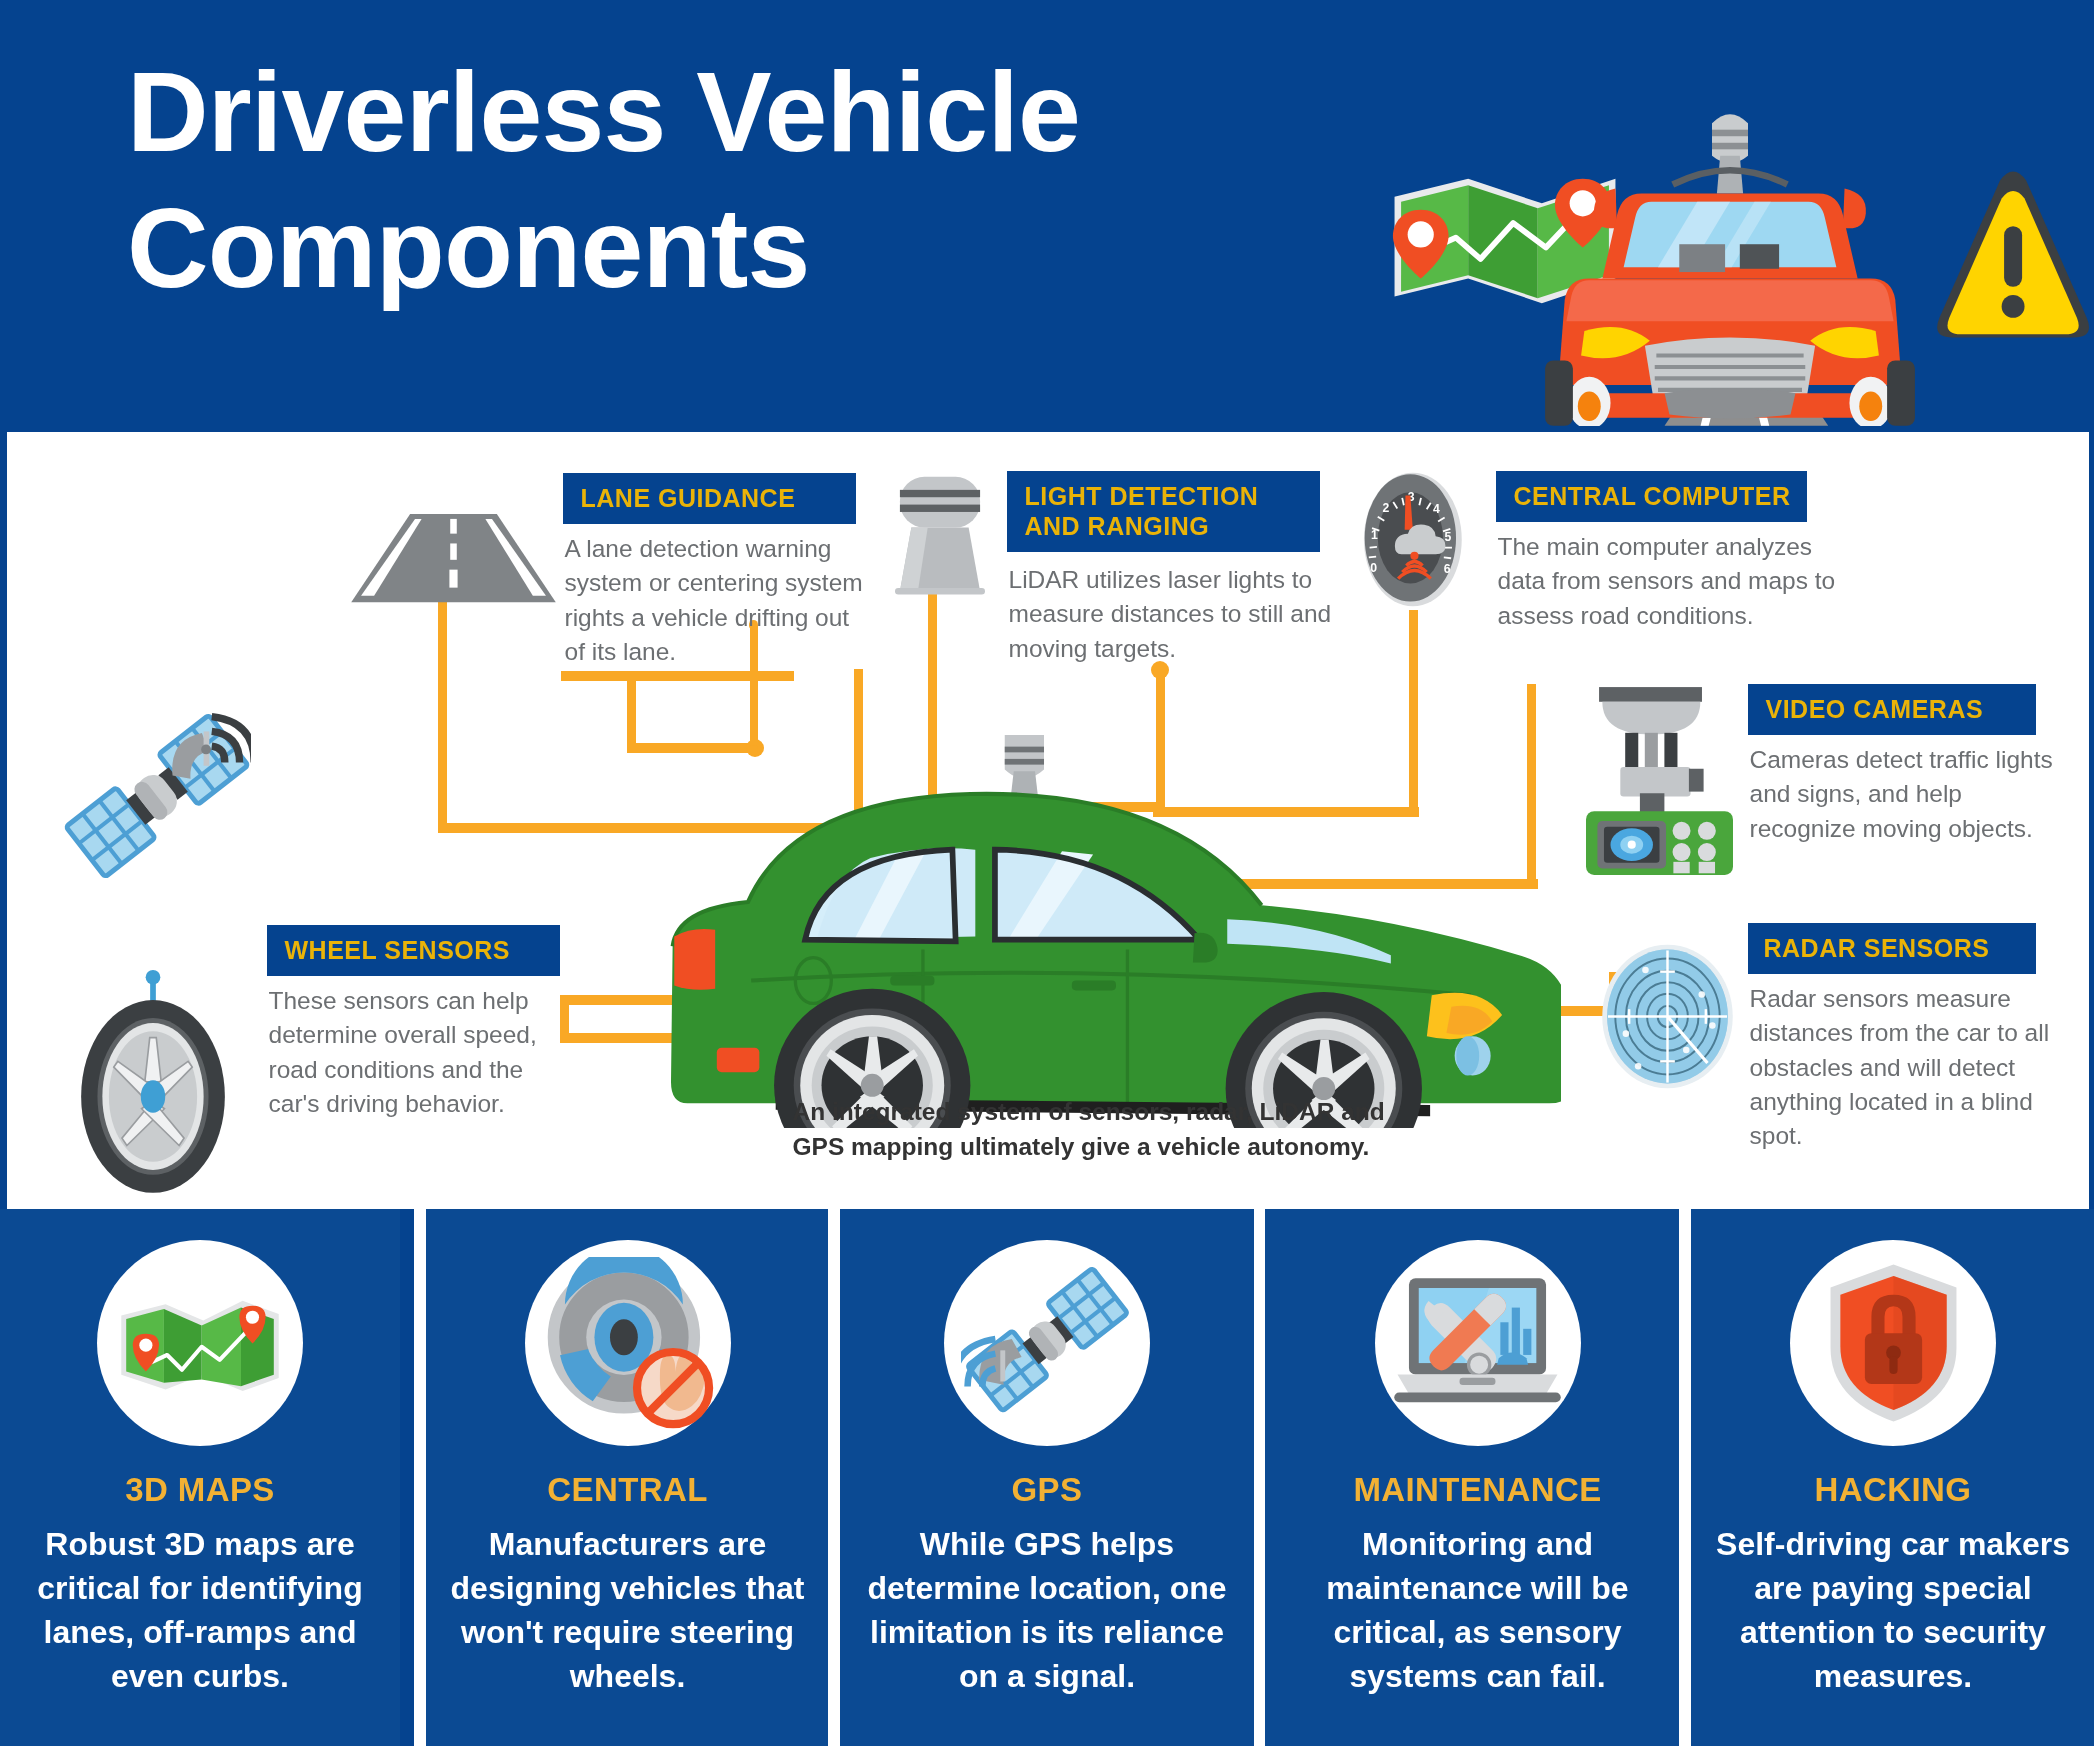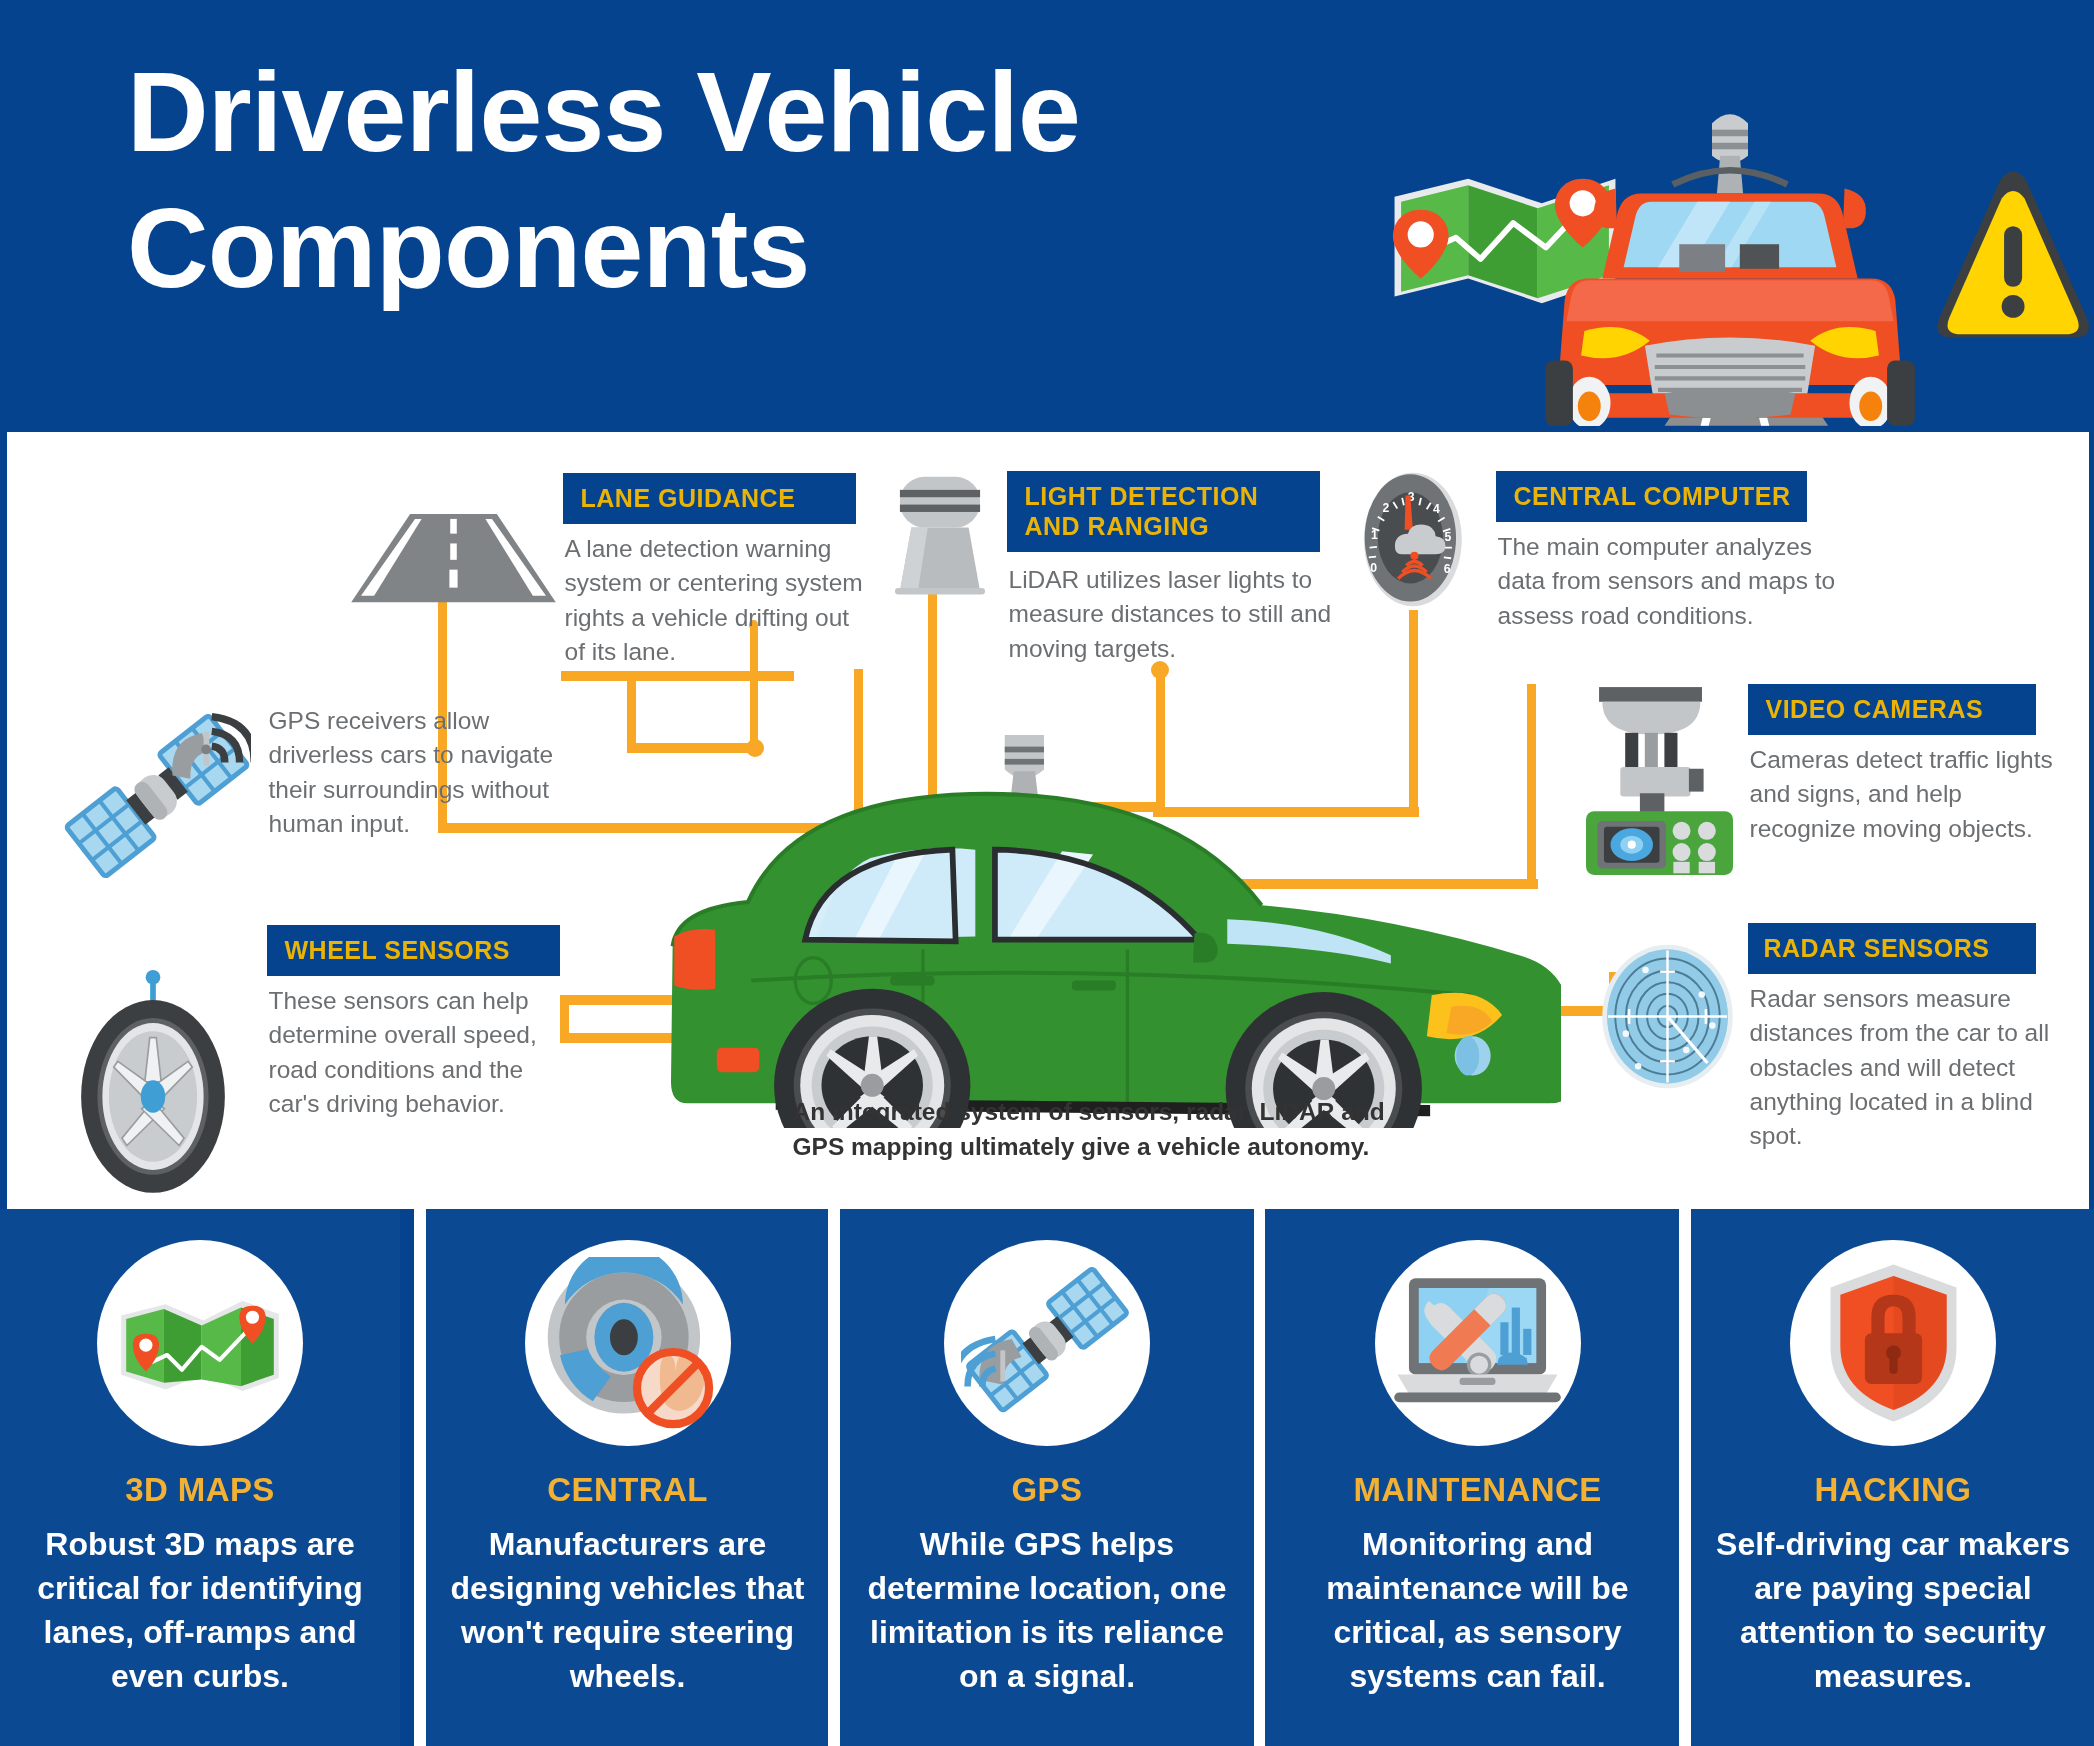--- a/index.html
+++ b/index.html
@@ -296,21 +296,20 @@
           <rect x="44" y="12" width="7" height="42" fill="#c3c6c9"></rect>
           <circle cx="47" cy="34" r="6" fill="#7d8184"></circle>
           <g fill="none" stroke="#3b3f42" stroke-width="9">
             <path d="M54 30 q16 2 16 20"></path>
             <path d="M54 12 q34 4 34 38"></path>
             <path d="M54 -6 q52 6 52 56"></path>
           </g>
         </g>
       </svg>
     </div>
-    <div class="desc" style="left:262px; top:272px; width:321px;">GPS receivers allow driverless cars to navigate their surroundings without human input.</div>
 
     <div style="position:absolute; left:1579px; top:255px;">
       <svg width="147" height="188" viewBox="0 0 180 230">
         <rect x="16" y="0" width="126" height="18" fill="#5d6164"></rect>
         <path d="M20 18 L140 18 Q140 58 80 58 Q20 58 20 18 Z" fill="#c3c6c9"></path>
         <rect x="48" y="56" width="16" height="46" fill="#3b3f42"></rect>
         <rect x="72" y="56" width="16" height="46" fill="#9a9da0"></rect>
         <rect x="96" y="56" width="16" height="46" fill="#3b3f42"></rect>
         <rect x="42" y="98" width="86" height="36" rx="4" fill="#c3c6c9"></rect>
         <rect x="126" y="100" width="18" height="28" fill="#5d6164"></rect>

